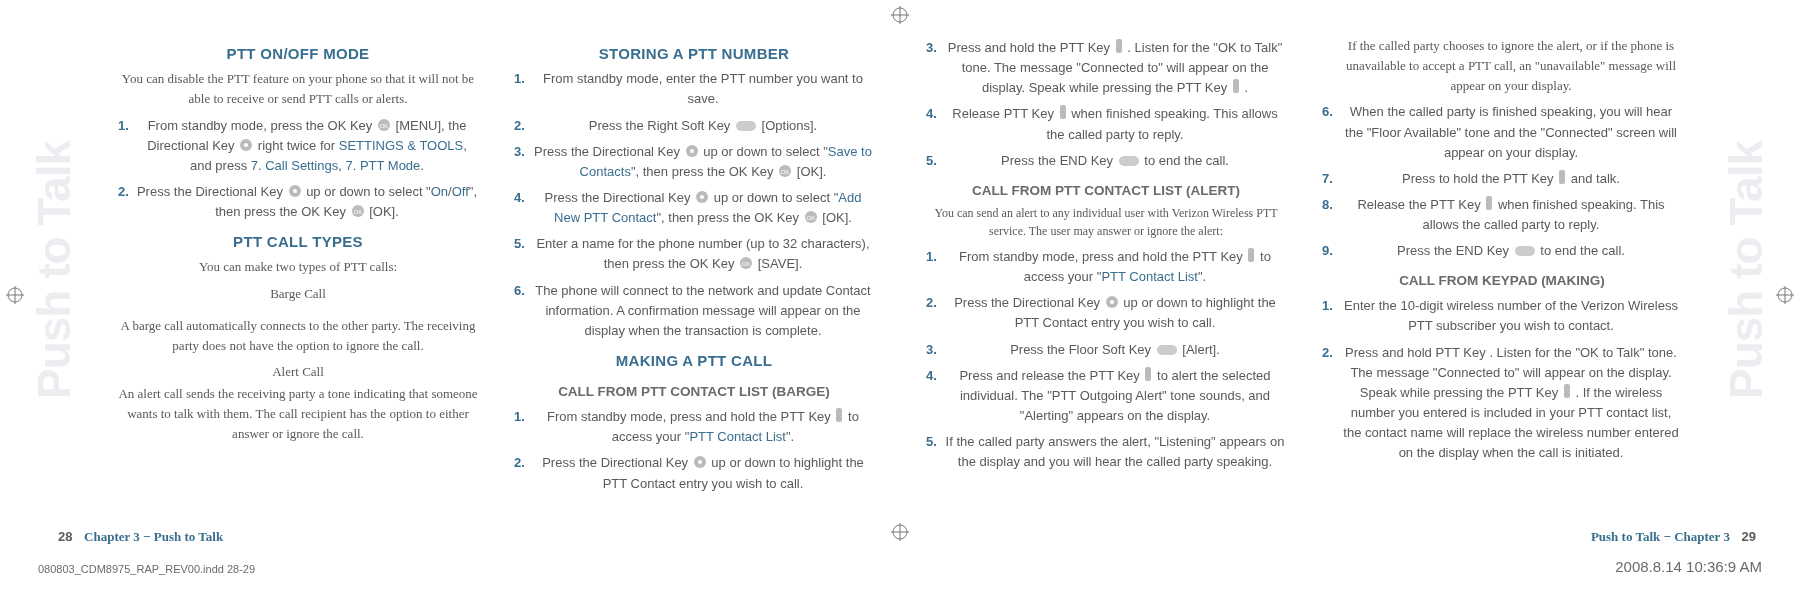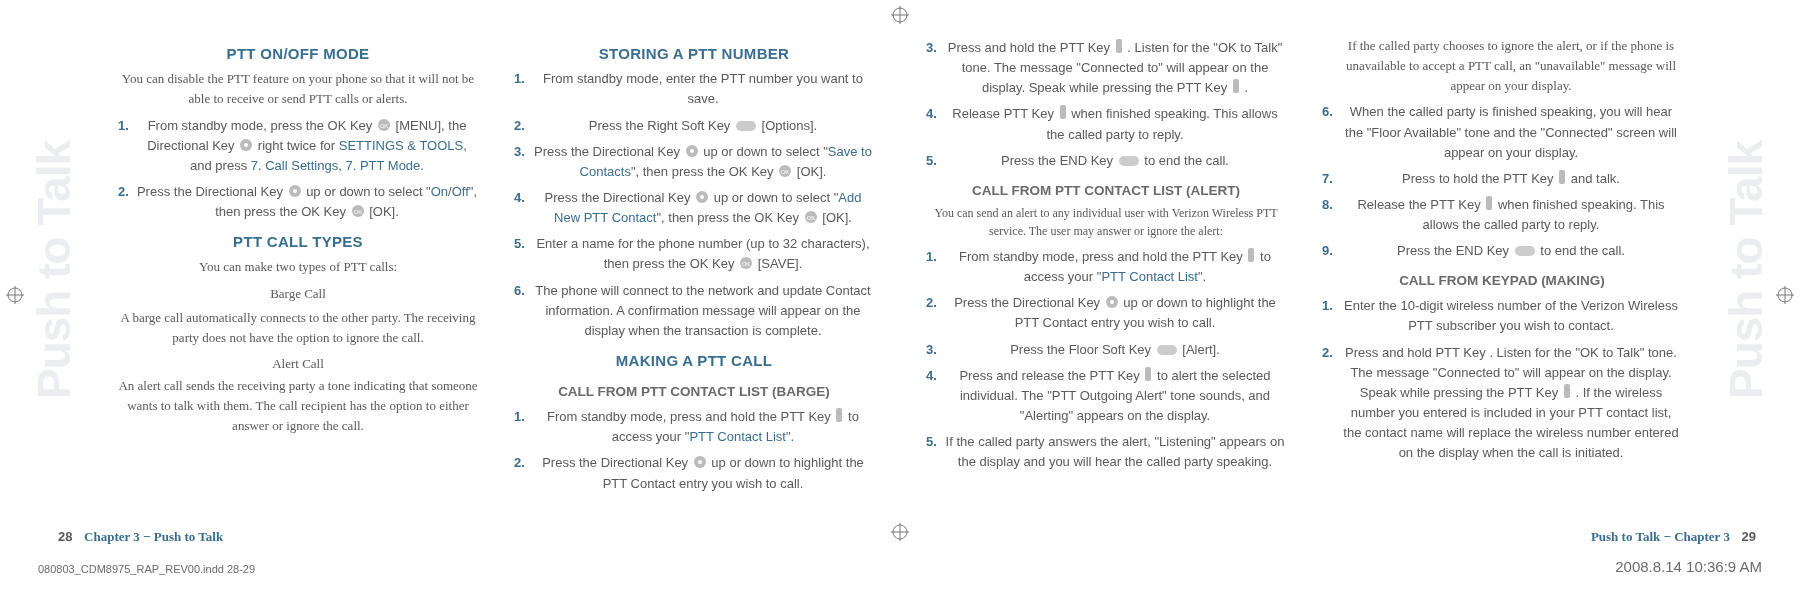--- a/index.html
+++ b/index.html
@@ -101,21 +101,21 @@
                     <circle cx="7" cy="7" r="6" fill="#bbb"></circle>
                     <circle cx="7" cy="7" r="2" fill="#fff"></circle>
                   </svg></span><span> up or down to select "</span><span class="link">On</span><span>/</span><span class="link">Off</span><span>", then press the OK Key </span><span class="ico"><svg width="14" height="14">
                     <circle cx="7" cy="7" r="6" fill="#bbb"></circle>
                     <text x="7" y="10" text-anchor="middle" font-size="6" fill="#fff">OK</text>
                   </svg></span><span> [OK].</span>
             </li>
           </ol>
           <h2 class="sec">PTT CALL TYPES</h2>
           <p class="body">You can make two types of PTT calls:</p>
-          <p class="body link" style="margin-bottom:4px">Barge Call</p>
+          <p class="body link" style="margin-bottom:12px">Barge Call</p>
           <p class="body">A barge call automatically connects to the other party. The receiving party does not have the option to ignore the call.</p>
           <p class="body link" style="margin-bottom:0">Alert Call</p>
           <p class="body">An alert call sends the receiving party a tone indicating that someone wants to talk with them. The call recipient has the option to either answer or ignore the call.</p>
         </div>
 
         <div class="col">
           <h2 class="sec">STORING A PTT NUMBER</h2>
           <ol>
             <li><span class="num">1.</span><span>From standby mode, enter the PTT number you want to save.</span></li>
             <li><span class="num">2.</span><span>Press the Right Soft Key </span><span class="ico"><svg width="22" height="12">

